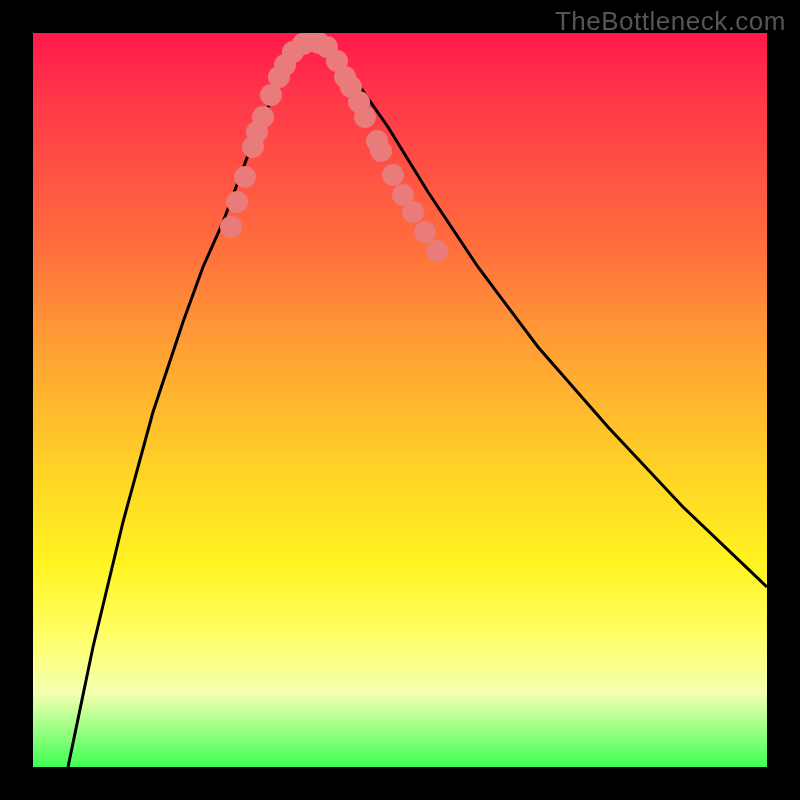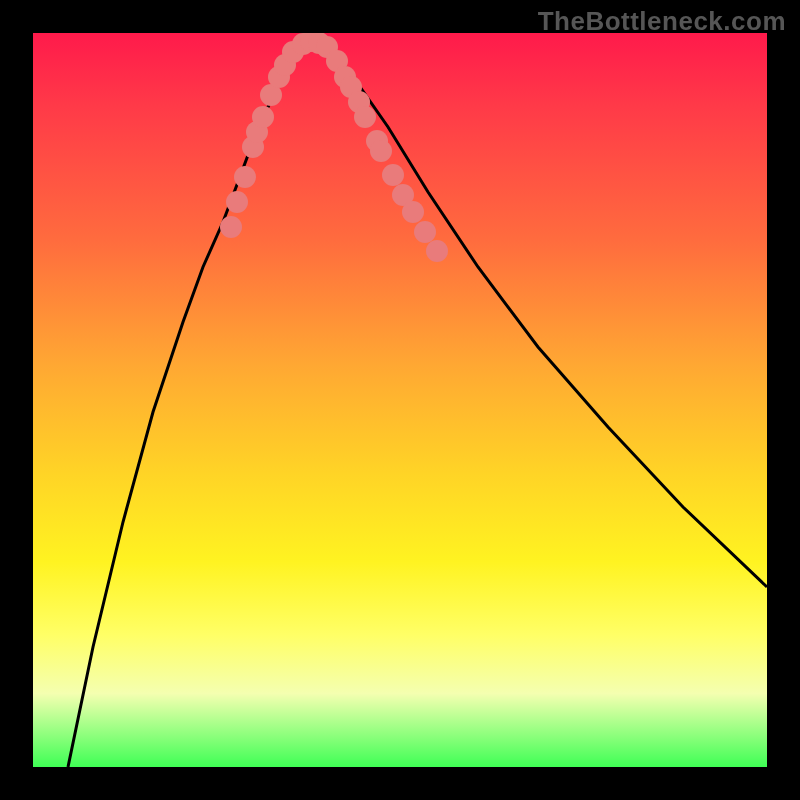--- a/index.html
+++ b/index.html
@@ -39,21 +39,21 @@
     );
   }
   .watermark {
     position: absolute;
     top: 6px;
     right: 14px;
     font-family: Arial, Helvetica, sans-serif;
     font-size: 26px;
     color: #565656;
     letter-spacing: 0.5px;
-    font-weight: 700;
+    font-weight: 400;
   }
   svg.curves {
     position: absolute;
     left: 0;
     top: 0;
     width: 734px;
     height: 734px;
   }
   .curve {
     fill: none;

